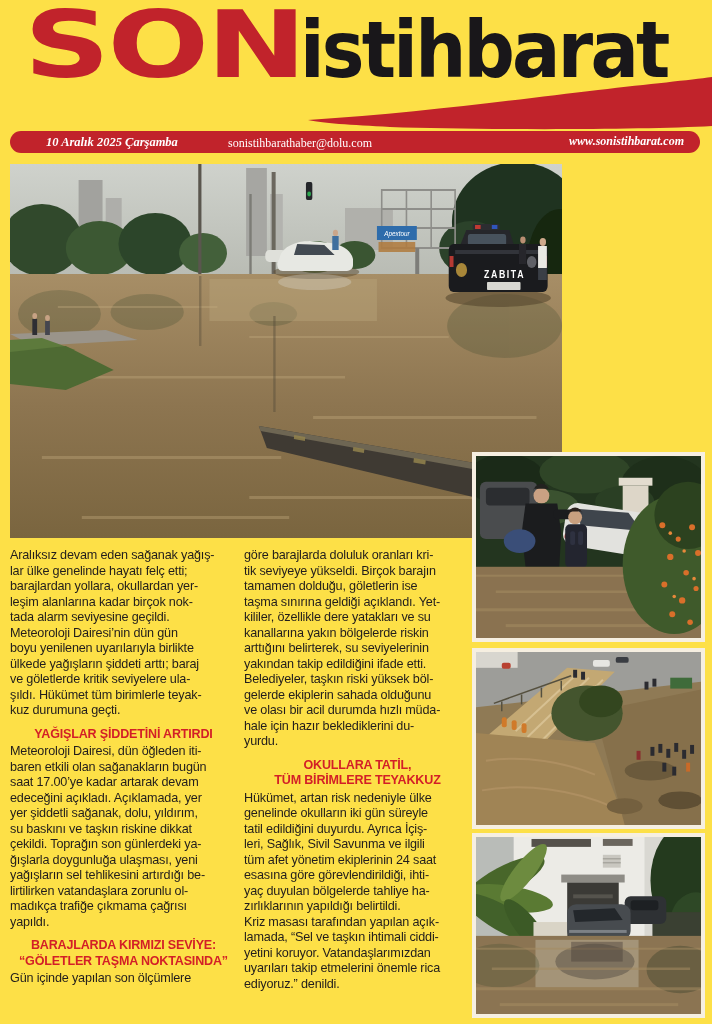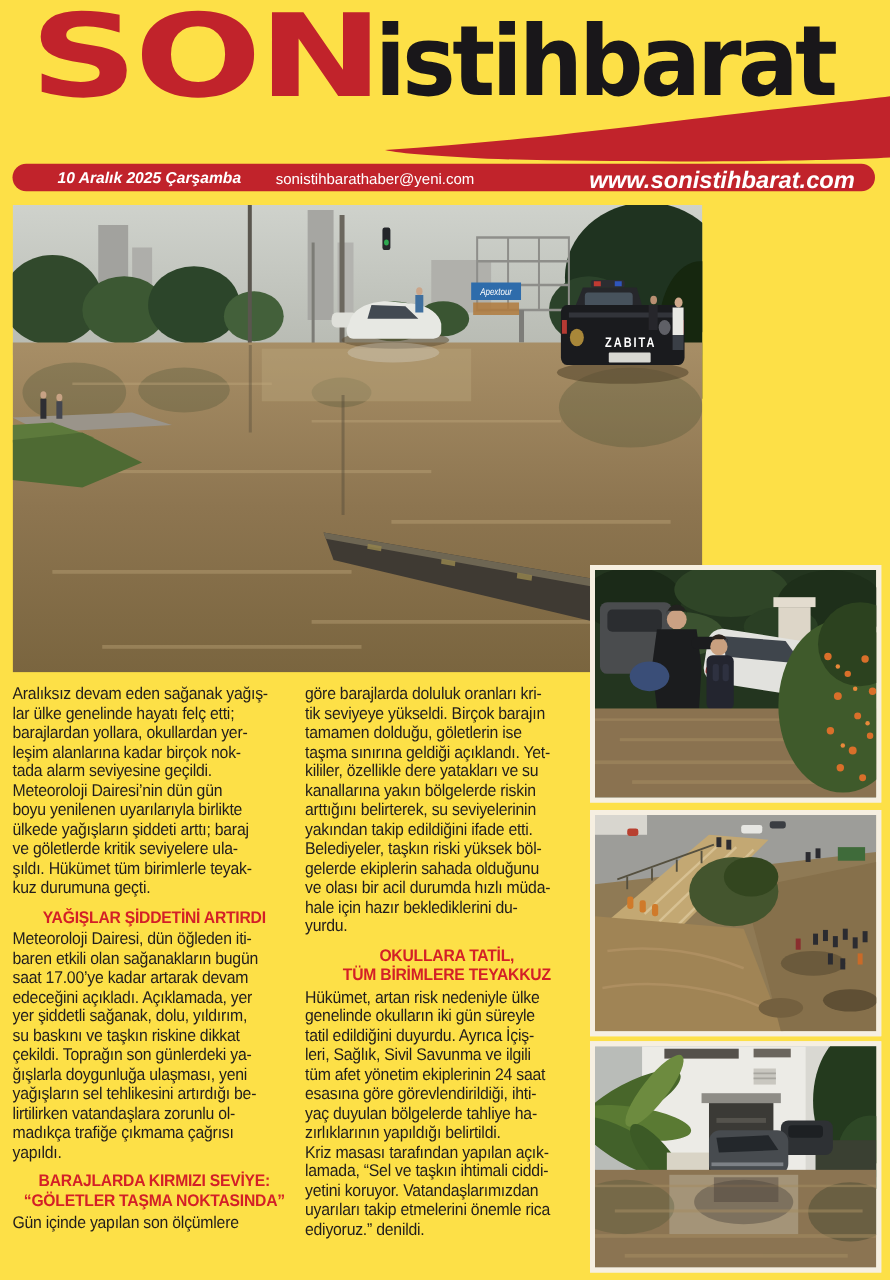--- a/index.html
+++ b/index.html
@@ -11,24 +11,24 @@
   .swoosh{position:absolute;left:0;top:0;width:712px;height:132px;}
   .brand{position:absolute;font-family:"DejaVu Sans",sans-serif;font-weight:bold;
          line-height:1;white-space:nowrap;}
   .brand-red{left:24px;top:0;font-size:92px;color:#c1232b;transform:scaleX(1.30);
              transform-origin:left top;letter-spacing:-2px;}
   .brand-black{left:300px;top:11px;font-size:78px;color:#19171a;transform:scaleX(0.92);
                transform-origin:left top;letter-spacing:-3px;}
 
   
   .infobar{position:absolute;left:10px;top:131px;width:690px;height:22px;background:#c1232b;
-           border-radius:11px;color:#fff;font-size:12.5px;}
+           border-radius:11px;color:#fff;font-size:12.5px;font-family:Liberation Serif, serif;}
   .infobar .date{position:absolute;left:36px;top:4px;font-weight:bold;font-style:italic;}
   .infobar .email{position:absolute;left:0;right:110px;top:5px;text-align:center;font-size:12px;}
-  .infobar .website{position:absolute;right:16px;top:3px;font-weight:bold;font-style:italic;font-size:19px;}
+  .infobar .website{position:absolute;right:16px;top:3px;font-weight:bold;font-style:italic;font-size:12px;}
 
   
   figure{margin:0;padding:0;}
   .main-photo{position:absolute;left:10px;top:164px;width:552px;height:374px;overflow:hidden;}
   .main-photo svg{display:block;width:100%;height:100%;}
   .side-photo{position:absolute;left:472px;width:233px;background:#f6efe1;
               border:4px solid #f6efe1;box-sizing:border-box;}
   .side-photo svg{display:block;width:100%;height:100%;}
   .sp1{top:452px;height:190px;}
   .sp2{top:648px;height:181px;}
@@ -61,21 +61,21 @@
     <svg class="swoosh" viewBox="0 0 712 132">
       <path d="M308 120 C 420 113, 520 99, 598 90 C 650 84, 690 80, 712 77 L 712 126
                C 640 130, 480 130, 390 127 C 352 125, 320 123, 308 120 Z" fill="#c1232b"></path>
     </svg>
     <span class="brand brand-red">SON</span>
     <span class="brand brand-black">istihbarat</span>
   </header>
 
   <div class="infobar">
     <span class="date">10 Aralık 2025 Çarşamba</span>
-    <span class="email">sonistihbarathaber@yeni.com</span>
+    <span class="email">sonistihbarathaber@dolu.com</span>
     <span class="website">www.sonistihbarat.com</span>
   </div>
 
   <figure class="main-photo">
     <svg viewBox="0 0 692 374" preserveAspectRatio="none">
       <defs>
         <linearGradient id="sky" x1="0" y1="0" x2="0" y2="1">
           <stop offset="0" stop-color="#cfd2cc"></stop>
             <stop offset="1" stop-color="#b7bab2"></stop>
         </linearGradient>

